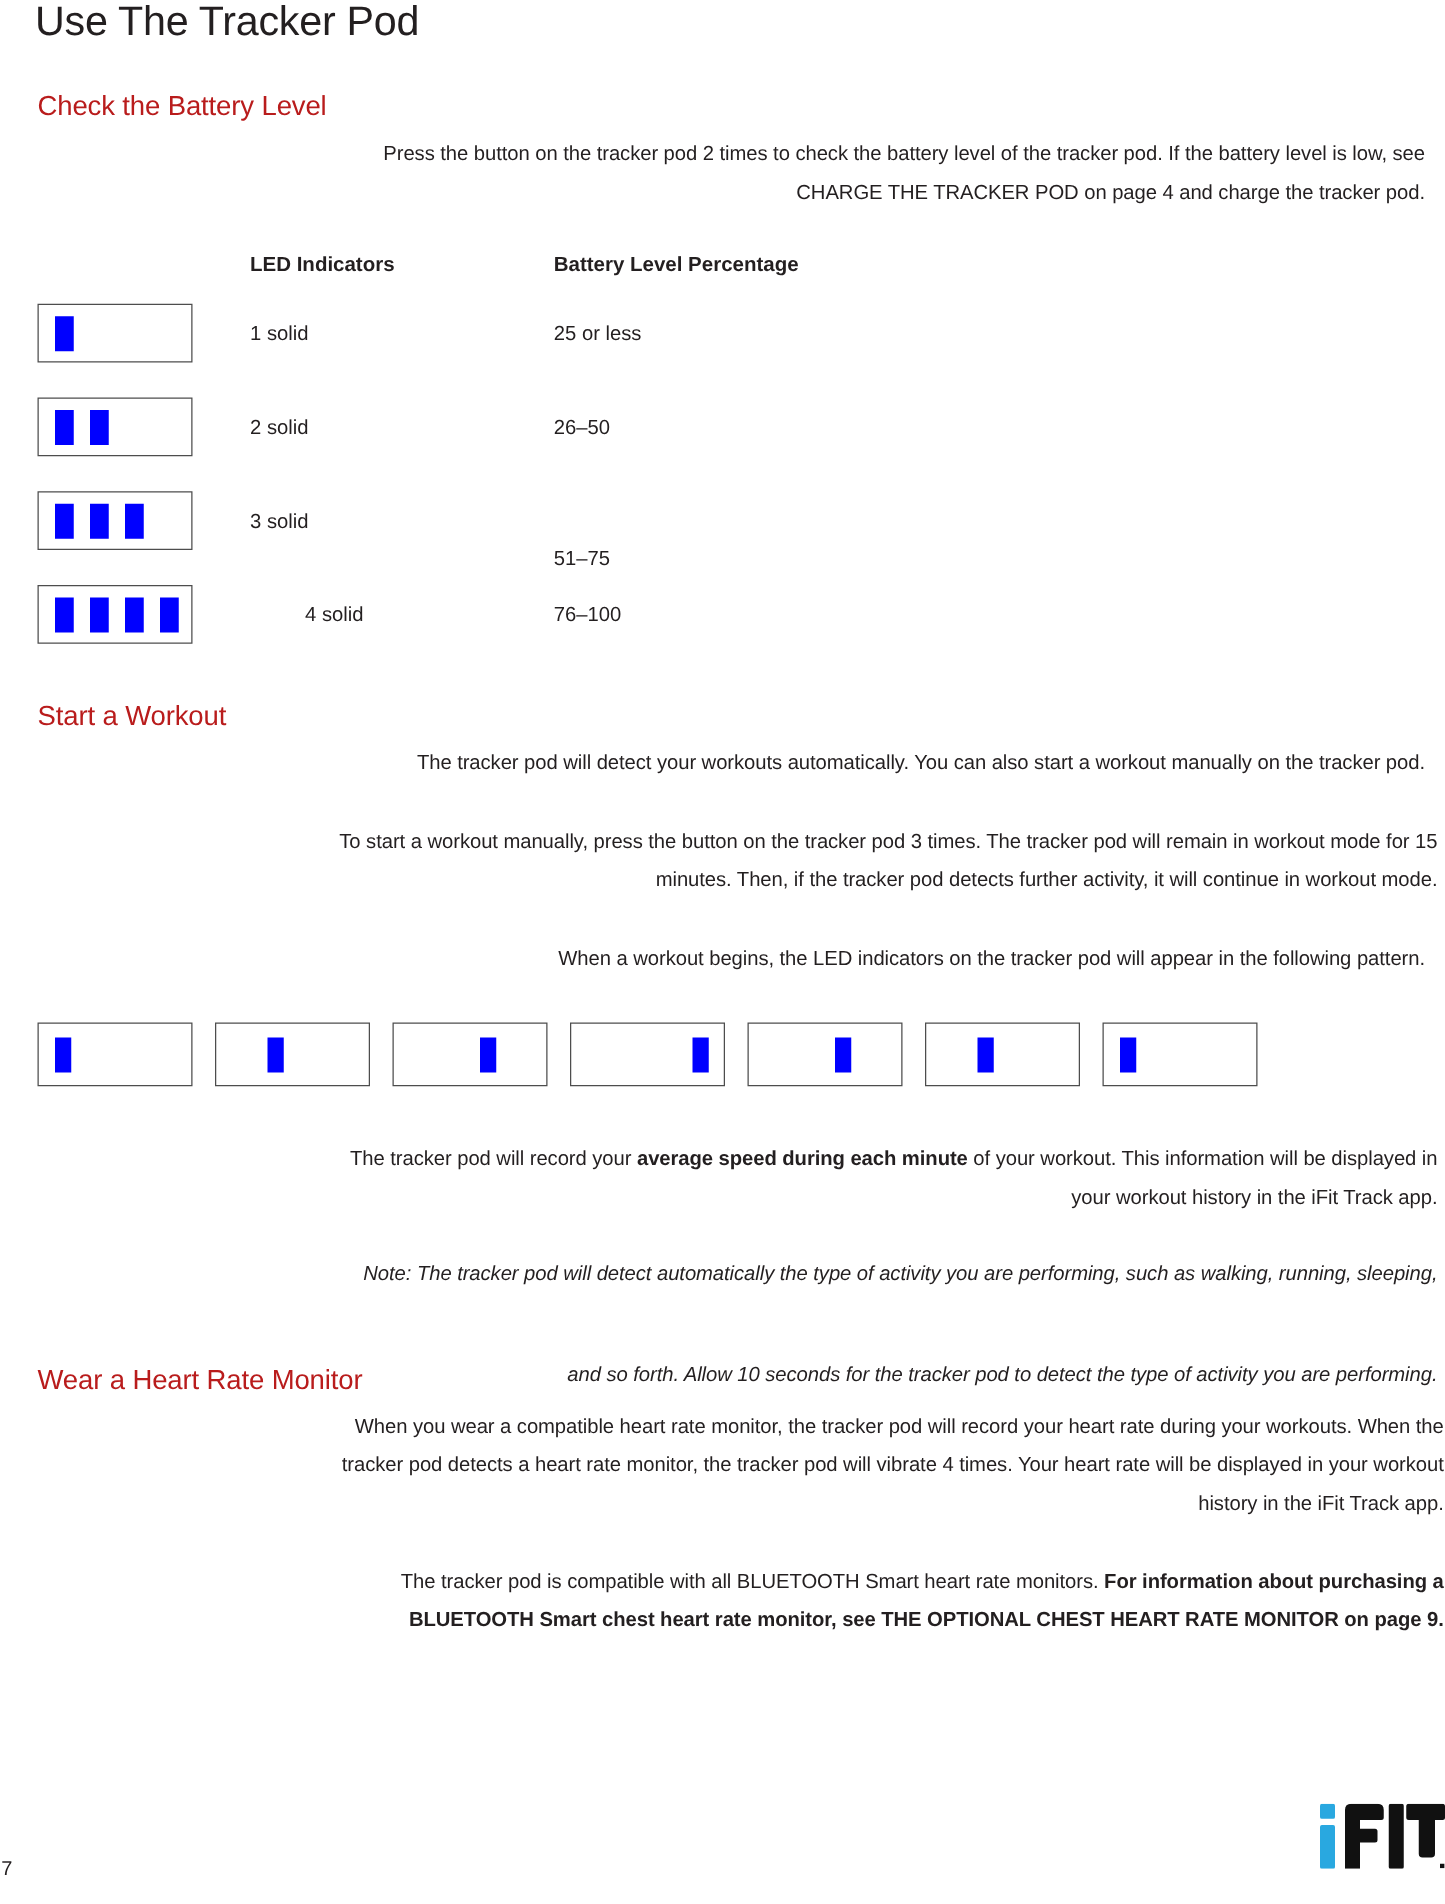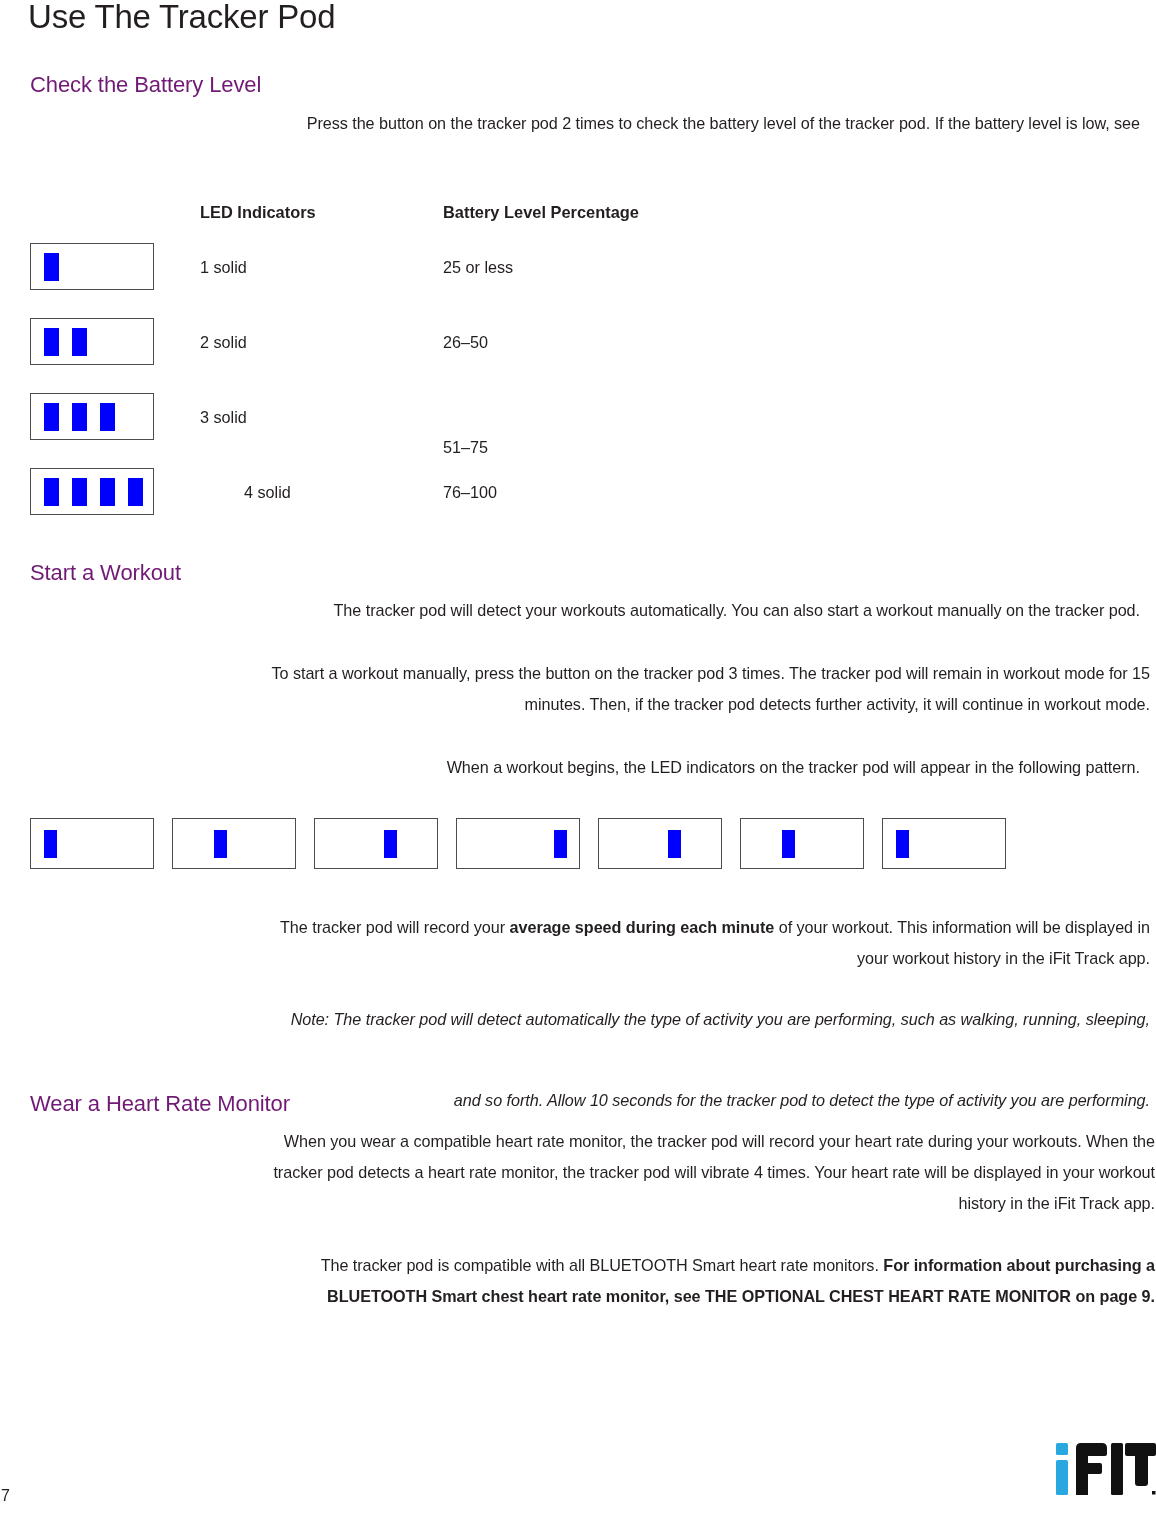--- a/index.html
+++ b/index.html
@@ -34,21 +34,21 @@
     color: #231f20;
     white-space: nowrap;
   }
 
   
   .section-head {
     position: absolute;
     left: 30px;
     font-size: 22px;
     font-weight: 400;
-    color: #701a75;
+    color: #b91c1c;
     letter-spacing: -0.1px;
     white-space: nowrap;
   }
 
   
   .para {
     position: absolute;
     left: 30px;
     font-size: 16.2px;
     line-height: 31px;
@@ -122,20 +122,21 @@
 </head>
 <body>
 
 <div class="page">
 
   <div class="doc-title">Use The Tracker Pod</div>
 
   <div class="section-head" style="top:72px;">Check the Battery Level</div>
 
   <div class="para" style="top:108px; width:1110px;">Press the button on the tracker pod 2 times to check the battery level of the tracker pod. If the battery level is low, see</div>
+  <div class="para" style="top:139px; width:1110px;">CHARGE THE TRACKER POD on page 4 and charge the tracker pod.</div>
 
   <div class="table-head" style="left:200px; top:203px;">LED Indicators</div>
   <div class="table-head" style="left:443px; top:203px;">Battery Level Percentage</div>
 
   <div class="led-box" style="left:30px; top:243px; width:124px; height:47px;">
     <div class="led" style="left:13px; top:9px; width:15px; height:28px;"></div>
   </div>
   <div class="cell" style="left:200px; top:258px;">1 solid</div>
   <div class="cell" style="left:443px; top:258px;">25 or less</div>
 

